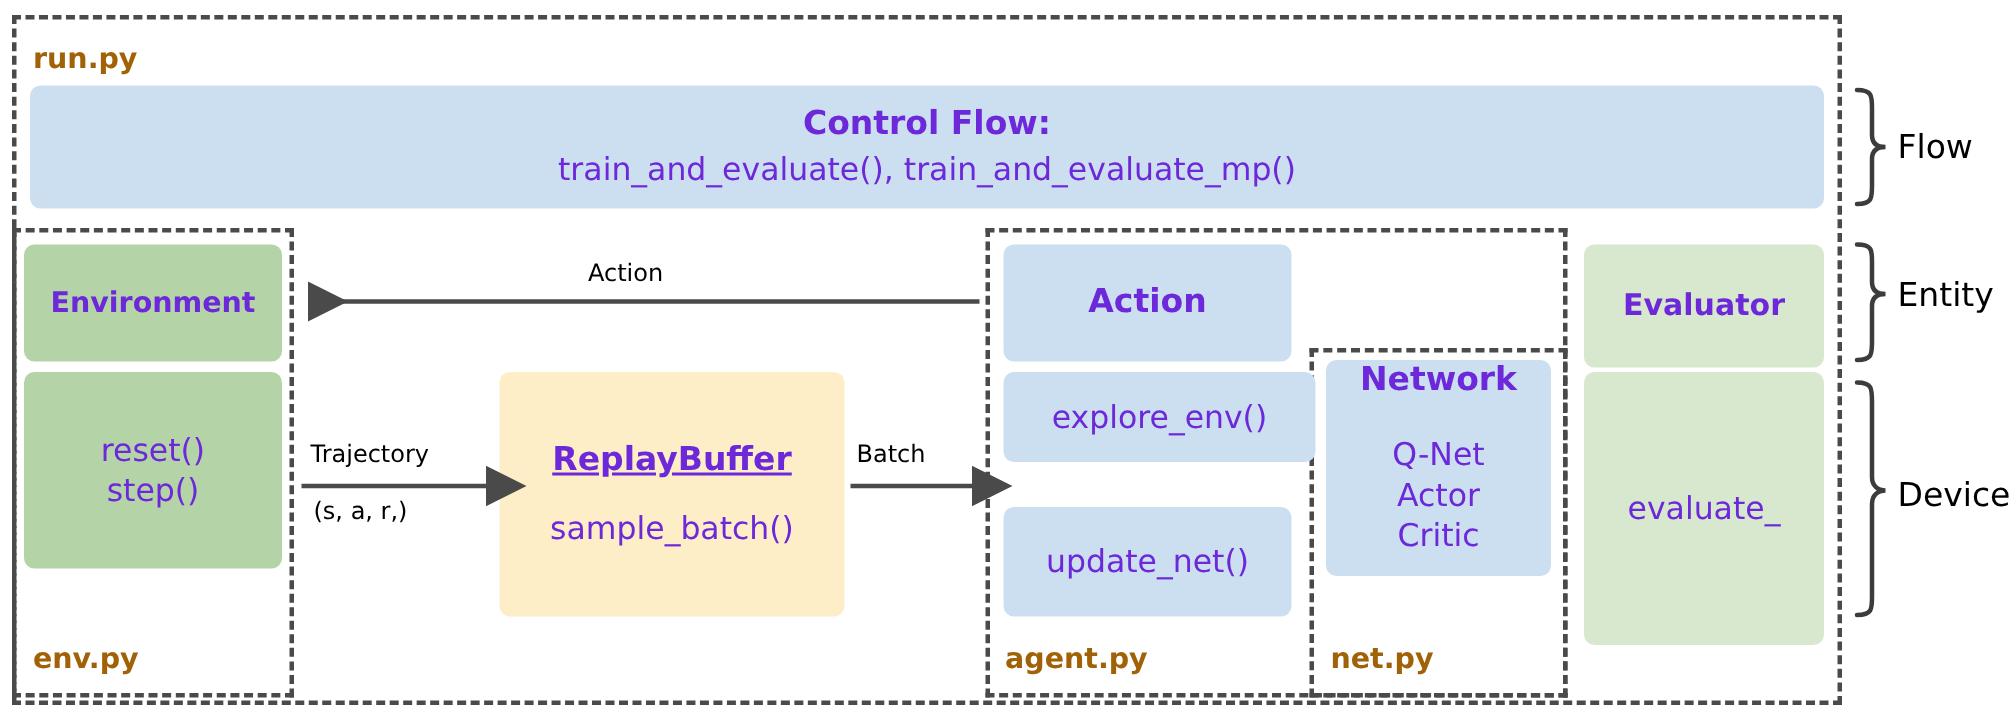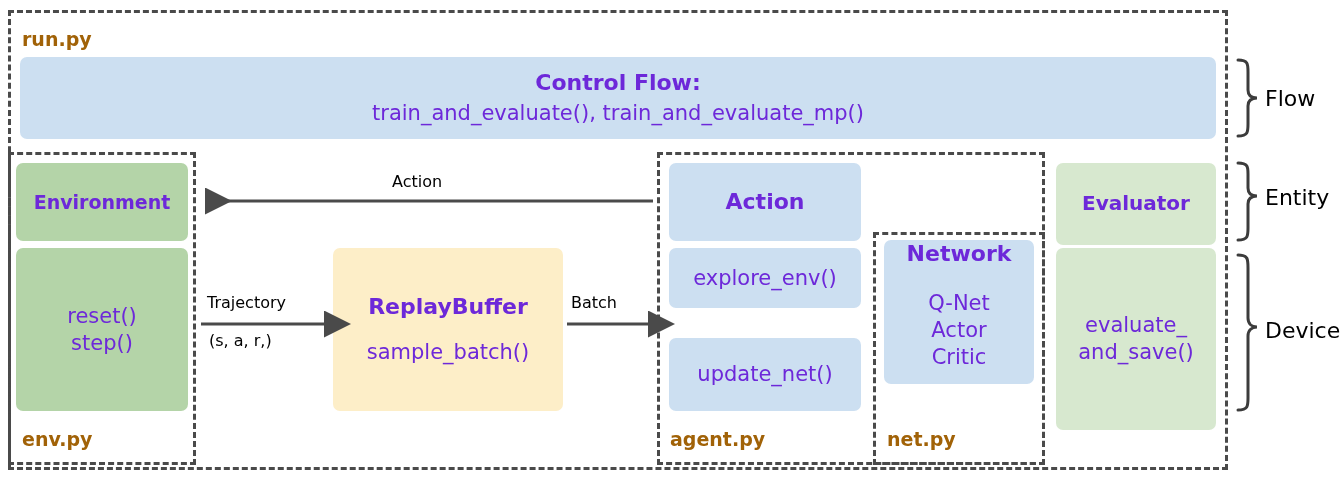--- a/index.html
+++ b/index.html
@@ -67,41 +67,41 @@
   }
   #box-controlflow .ttl { font-size: 22px; margin-bottom: 2px; }
 
   
   #box-environment {
     left: 16px; top: 163px; width: 172px; height: 78px;
     background: #b4d4a8;
     font-size: 19px;
   }
   #box-envmethods {
-    left: 16px; top: 248px; width: 172px; height: 163px;
+    left: 16px; top: 248px; width: 172px; height: 131px;
     background: #b4d4a8;
     font-size: 21px;
   }
 
   
   #box-replaybuffer {
     left: 333px; top: 248px; width: 230px; height: 163px;
     background: #fdeec8;
     font-size: 21px;
   }
-  #box-replaybuffer .ttl { font-size: 22px; margin-bottom: 18px; }
+  #box-replaybuffer .ttl { font-size: 22px; margin-bottom: 18px; text-decoration: underline; }
 
   
   #box-agent {
     left: 669px; top: 163px; width: 192px; height: 78px;
     background: #ccdff1;
     font-size: 22px;
   }
   #box-exploreenv {
-    left: 669px; top: 248px; width: 192px; height: 60px;
+    left: 669px; top: 248px; width: 208px; height: 60px;
     background: #ccdff1;
     font-size: 21px;
     justify-content: center;
   }
   #box-updatenet {
     left: 669px; top: 338px; width: 192px; height: 73px;
     background: #ccdff1;
     font-size: 21px;
   }
 
@@ -205,21 +205,20 @@
     <div>Q-Net</div>
     <div>Actor</div>
     <div>Critic</div>
   </div>
 
   <div class="box" id="box-evaluator">
     <div class="ttl">Evaluator</div>
   </div>
   <div class="box" id="box-evalsave">
     <div>evaluate_</div>
-    <div>and_save()</div>
   </div>
 
   <svg class="svg-layer" viewBox="0 0 1341 478" xmlns="http://www.w3.org/2000/svg">
     <defs>
       <marker id="arrowhead-left" markerWidth="9" markerHeight="9" refX="8" refY="4.5" orient="auto" markerUnits="strokeWidth">
         <path d="M 9 0 L 0 4.5 L 9 9 z" fill="#4a4a4a"></path>
       </marker>
       <marker id="arrowhead-right" markerWidth="9" markerHeight="9" refX="1" refY="4.5" orient="auto" markerUnits="strokeWidth">
         <path d="M 0 0 L 9 4.5 L 0 9 z" fill="#4a4a4a"></path>
       </marker>

